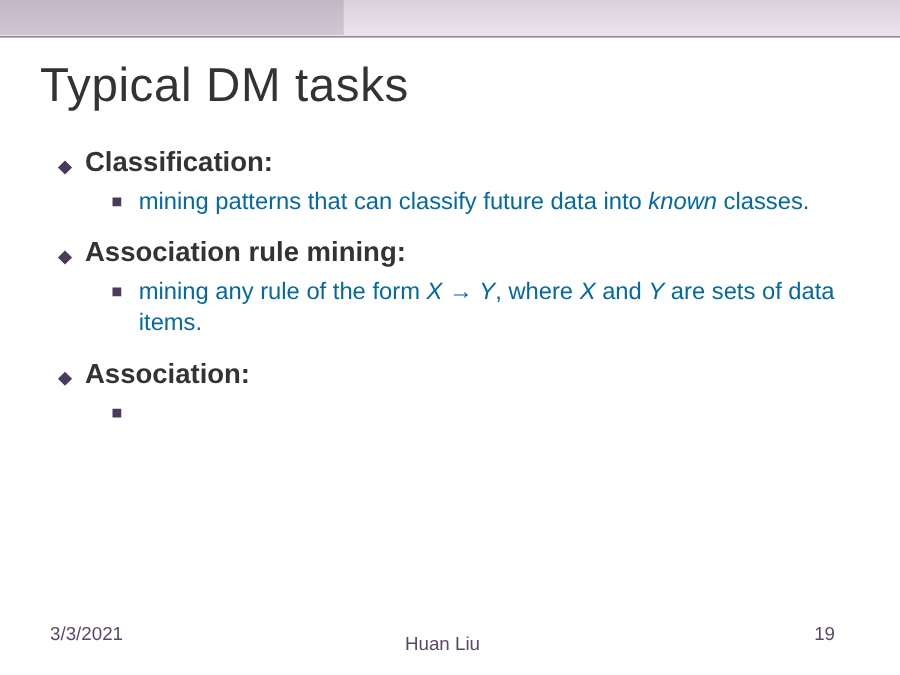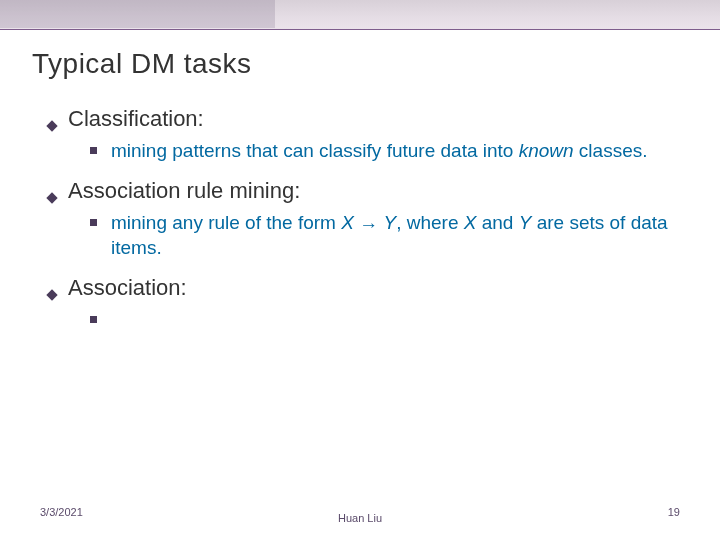--- a/index.html
+++ b/index.html
@@ -31,31 +31,32 @@
   }
   .slide {
     position: absolute;
     top: 48px;
     left: 32px;
     right: 32px;
     bottom: 40px;
   }
   .title {
     font-family: Verdana, Geneva, sans-serif;
-    font-size: 28px;
+    font-size: 38px;
     color: #333333;
     margin-bottom: 26px;
     letter-spacing: 0.5px;
   }
   .item {
     display: flex;
-    align-items: flex-end;
+    align-items: center;
     margin-left: 14px;
     margin-bottom: 6px;
     margin-top: 6px;
+    font-weight: bold;
   }
   .diamond {
     width: 12px;
     height: 12px;
     margin-top: 8px;
     margin-right: 10px;
     flex-shrink: 0;
   }
   .diamond svg { display: block; }
   .item-text {
@@ -80,25 +81,25 @@
   }
   .subitem-text {
     font-size: 19px;
     color: #0369a1;
     line-height: 1.35;
   }
   .ital { font-style: italic; }
   .footer {
     position: absolute;
     left: 0;
-    right: 0;
+    right: 12px;
     bottom: 14px;
     display: flex;
     align-items: center;
-    font-size: 11px;
+    font-size: 15px;
     color: #5a4a6a;
   }
   .footer-date { position: absolute; left: 40px; }
   .footer-mid { width: 100%; text-align: center; line-height: 1.25; }
   .footer-num { position: absolute; right: 40px; }
 </style>
 </head>
 <body>
 
 <div class="topband">

